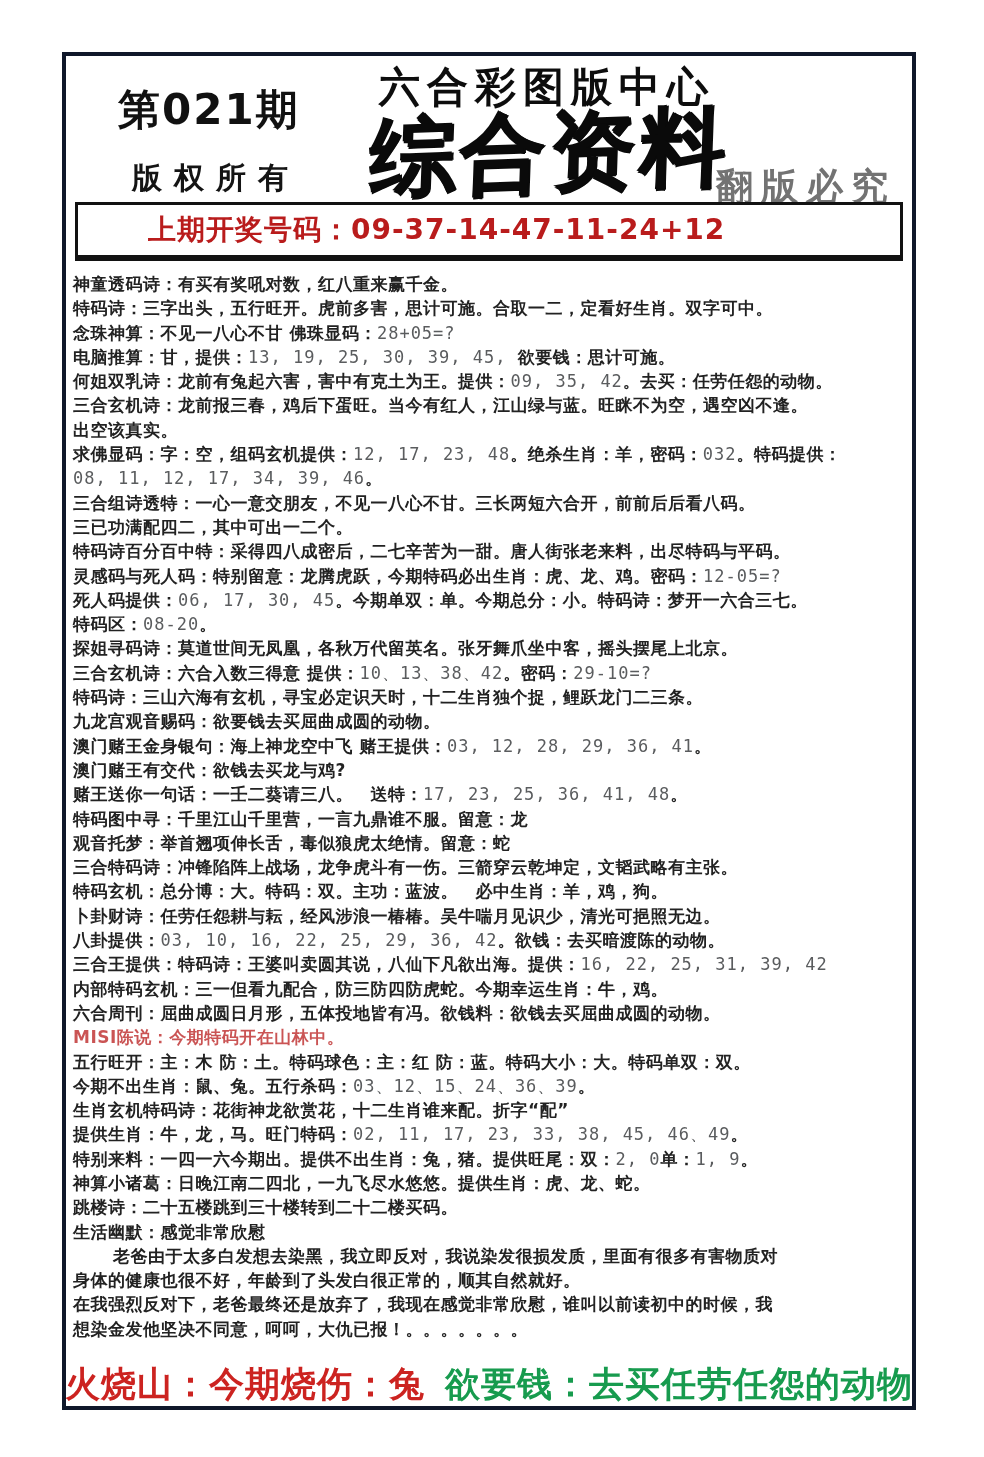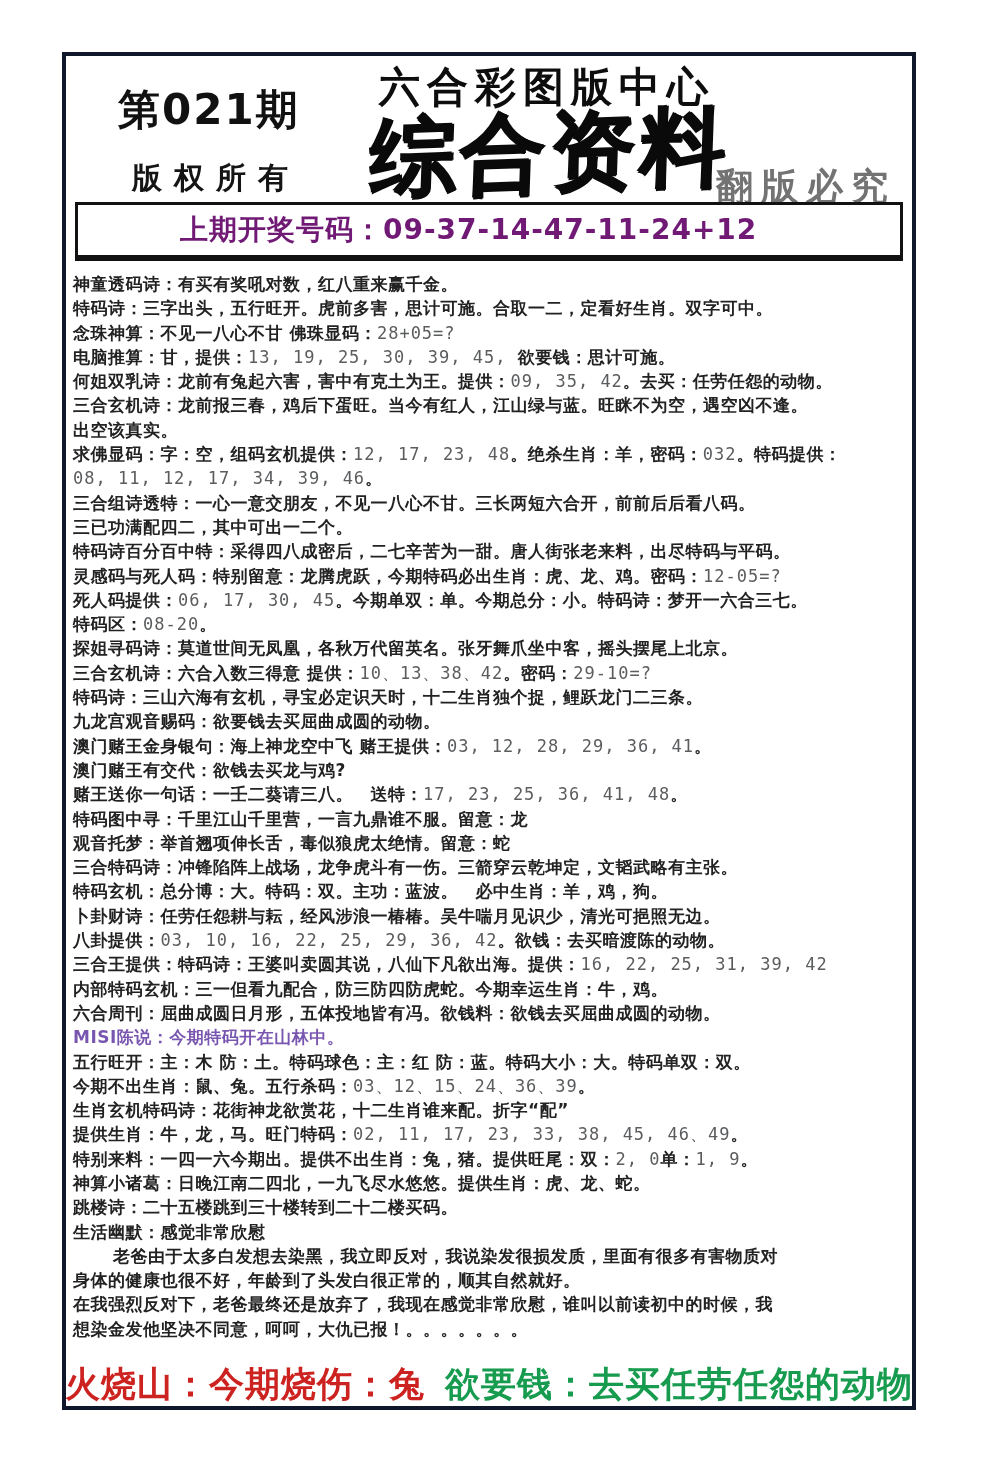--- a/index.html
+++ b/index.html
@@ -34,36 +34,36 @@
     position:absolute;right:16px;top:106px;font-size:37px;font-weight:bold;
     letter-spacing:8px;color:#737373;white-space:nowrap;
   }
   
   .draw-box{
     position:absolute;left:9px;top:146px;width:822px;height:50px;
     border:3px solid #121212;border-bottom-width:6px;background:#fff;
     display:flex;align-items:center;
   }
   .draw-text{
-    padding-left:102px;font-size:28px;font-weight:bold;color:#701a75;
+    padding-left:70px;font-size:28px;font-weight:bold;color:#b91c1c;
     letter-spacing:1px;white-space:nowrap;
   }
   
   .body-lines{
     position:absolute;left:7px;top:216px;width:832px;
   }
   .line{
     font-size:17px;font-weight:bold;line-height:24.3px;color:#222;
     letter-spacing:0.5px;white-space:nowrap;
   }
   .line .num{
     font-family:"DejaVu Sans Mono","Liberation Mono",monospace;
     font-weight:normal;color:#5a5c5e;letter-spacing:1px;
   }
-  .line.faded{color:#4c1d95;opacity:0.75;filter:blur(0.3px);}
+  .line.faded{color:#b91c1c;opacity:0.75;filter:blur(0.3px);}
   .line.indent{text-indent:40px;}
   
   .banner{
     position:absolute;left:0;top:1306px;width:100%;height:44px;
     display:flex;align-items:center;justify-content:center;
     font-size:35px;font-weight:bold;letter-spacing:1px;white-space:nowrap;
   }
   .banner .red{color:#cc2320;}
   .banner .green{color:#179b4e;margin-left:20px;}
 </style>

